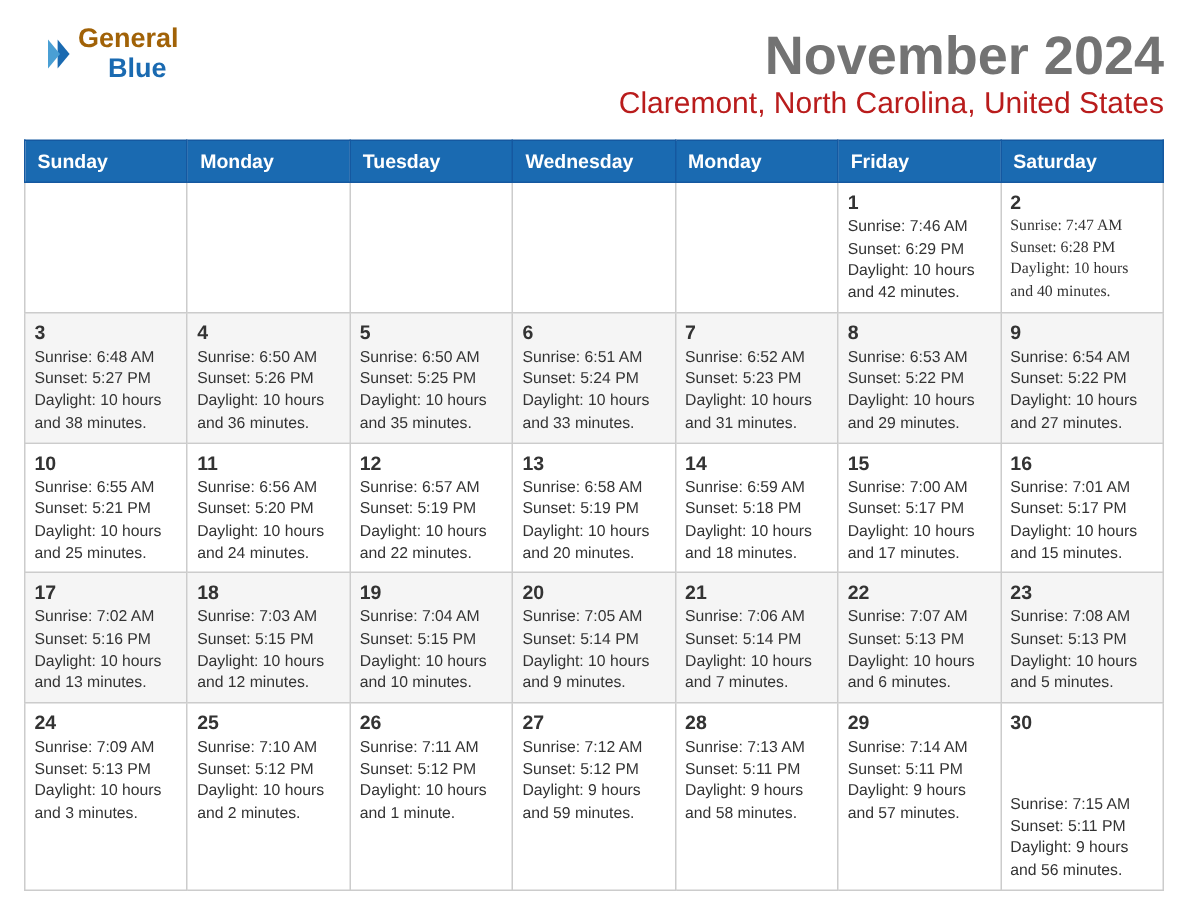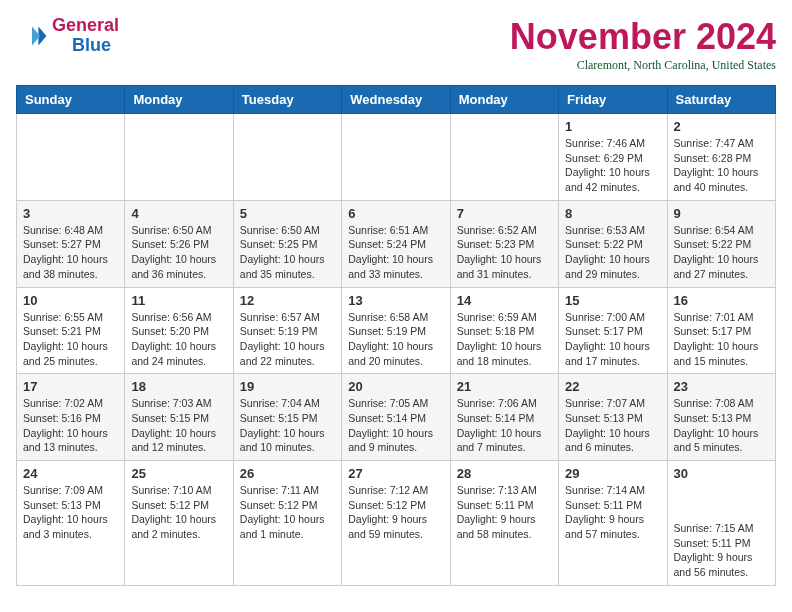--- a/index.html
+++ b/index.html
@@ -22,44 +22,43 @@
       gap: 4px;
     }
     .logo-text {
       display: flex;
       flex-direction: column;
       line-height: 1.1;
     }
     .logo-general {
       font-size: 18px;
       font-weight: bold;
-      color: #be185d;
+      color: #a16207;
     }
     .logo-blue {
       font-size: 18px;
       font-weight: bold;
       color: #1a6ab1;
       margin-left: 20px;
     }
     .logo-icon {
       width: 32px;
       height: 32px;
     }
     .title-area {
       text-align: right;
     }
     .main-title {
       font-size: 36px;
       font-weight: bold;
-      color: #be185d;
+      color: #737373;
     }
     .subtitle {
-      font-size: 12px;
-      color: #14532d;
-      font-family: Liberation Serif, serif;
+      font-size: 20px;
+      color: #b91c1c;
     }
     .calendar {
       width: 100%;
       border-collapse: collapse;
       border: 1px solid #000000;
     }
     .calendar th {
       background: #1a6ab1;
       color: #fff;
       text-align: left;
@@ -136,21 +135,21 @@
         <td class="empty-cell"></td>
         <td>
           <span class="day-num">1</span>
           <div class="day-info" style="white-space: pre-line;">Sunrise: 7:46 AM
 Sunset: 6:29 PM
 Daylight: 10 hours
 and 42 minutes.</div>
         </td>
         <td>
           <span class="day-num">2</span>
-          <div class="day-info" style="white-space: pre-line;">Sunrise: 7:47 AM
+          <div class="day-info" style="white-space: pre-line; font-family: Liberation Serif, serif;">Sunrise: 7:47 AM
 Sunset: 6:28 PM
 Daylight: 10 hours
 and 40 minutes.</div>
         </td>
       </tr>
       <tr>
         <td>
           <span class="day-num">3</span>
           <div class="day-info" style="white-space: pre-line;">Sunrise: 6:48 AM
 Sunset: 5:27 PM

